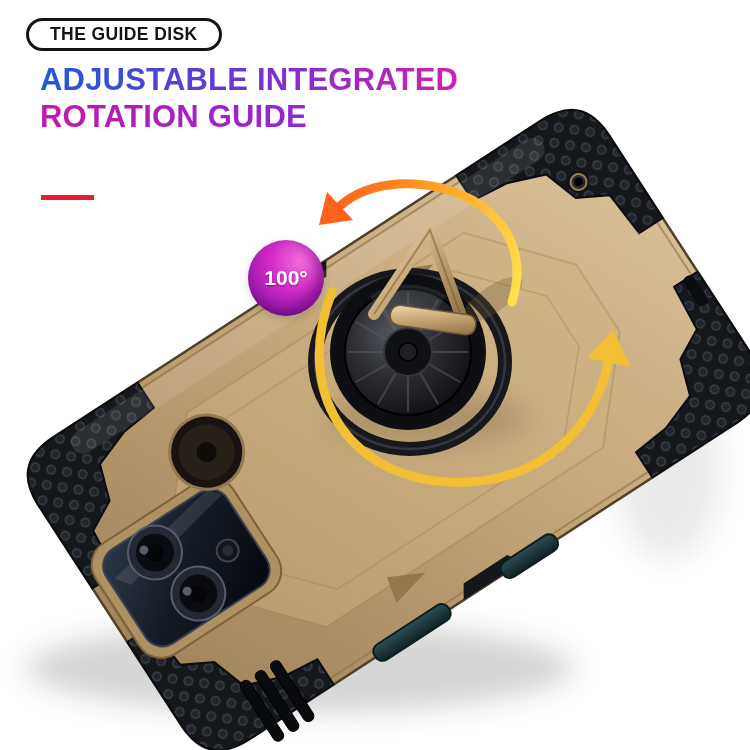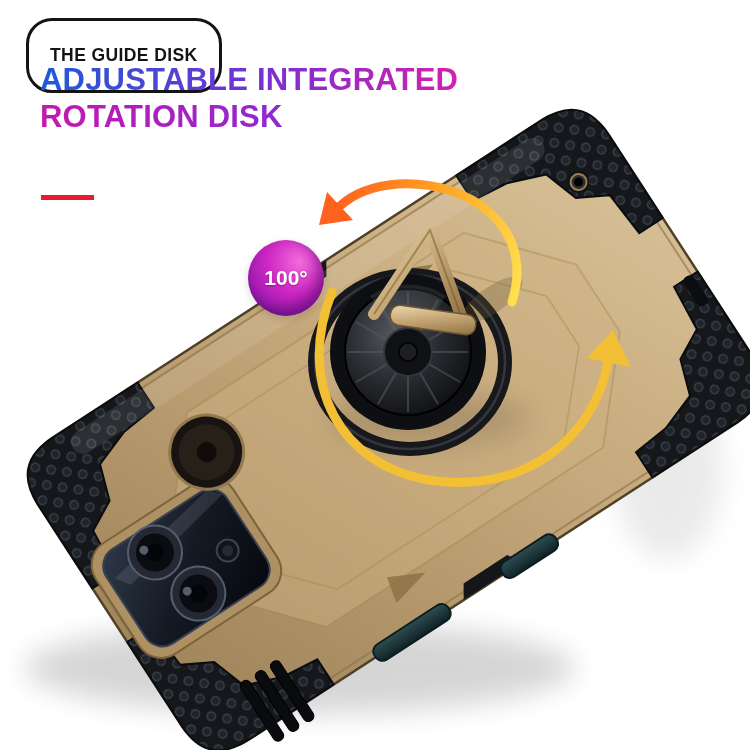--- a/index.html
+++ b/index.html
@@ -1,20 +1,20 @@
 <!DOCTYPE html>
 <html><head>
 <meta charset="utf-8">
 <style>
   html,body{margin:0;padding:0;background:#fff;}
   .canvas{position:relative;width:750px;height:750px;background:#ffffff;overflow:hidden;
           font-family:"Liberation Sans",sans-serif;}
   svg{position:absolute;inset:0;z-index:1;}
   .pill{position:absolute;top:18px;left:26px;z-index:6;background:#fff;color:#141414;
-        border:3px solid #141414;border-radius:26px;padding:24px 21px;
+        border:3px solid #141414;border-radius:26px;padding:3px 21px;
         font-size:17.5px;font-weight:bold;letter-spacing:.4px;}
   .heading{position:absolute;top:62px;left:40px;z-index:6;line-height:1.18;}
   .heading .l{display:inline-block;font-size:31px;font-weight:bold;letter-spacing:.2px;}
   .heading .row{height:37px;}
   .grad{color:#b02ac0;}
   @supports (-webkit-background-clip: text){
     .grad{-webkit-background-clip:text;background-clip:text;color:transparent;}
   }
   .l1{background-image:linear-gradient(90deg,#1d5bd8 0%,#7b2fd0 55%,#d61fae 100%);}
   .l2{background-image:linear-gradient(90deg,#e8208f 0%,#c024b8 60%,#9a25cc 100%);}
@@ -187,21 +187,21 @@
     <g>
       <path d="M 332 292 C 296 382 338 468 436 481 C 526 492 594 438 608 362" fill="none" stroke="#f2bf35" stroke-width="9" stroke-linecap="round"></path>
       <polygon points="613,330 631,367 587,358" fill="#f2bf35"></polygon>
     </g>
   </svg>
 
   <div class="pill">THE GUIDE DISK</div>
 
   <div class="heading">
     <div class="row"><span class="l grad l1">ADJUSTABLE INTEGRATED</span></div>
-    <div class="row"><span class="l grad l3">ROTATION DISK</span></div>
+    <div class="row"><span class="l grad l3">ROTATION GUIDE</span></div>
   </div>
 
   <div class="red-dash"></div>
 
   <div class="badge badge-100">
     <span>100°</span>
   </div>
 
 </div>
 

